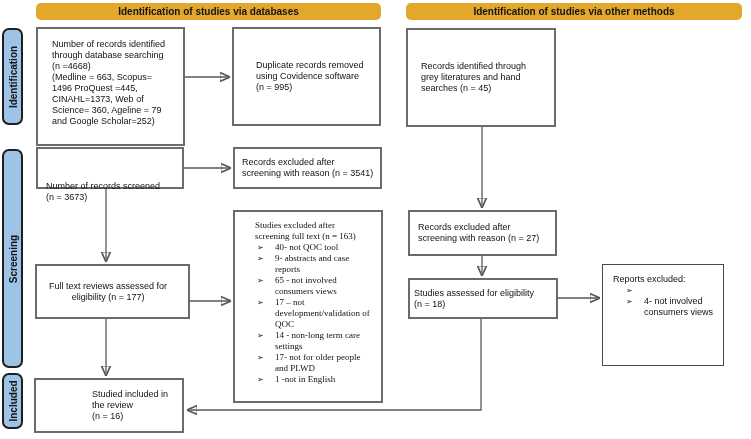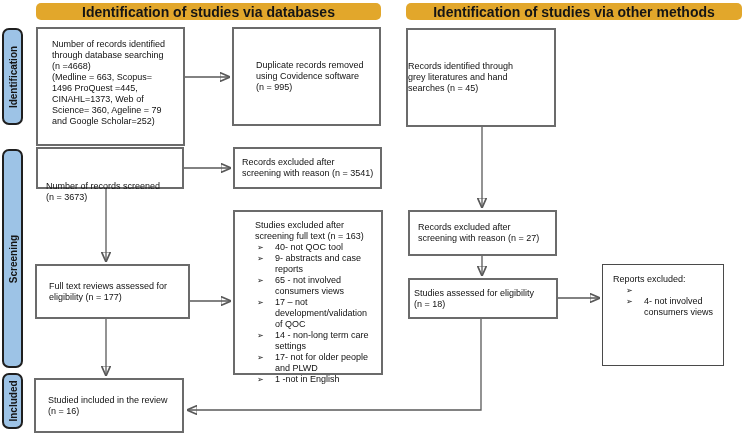--- a/index.html
+++ b/index.html
@@ -14,21 +14,21 @@
   }
   
   .header-bar {
     position: absolute;
     height: 17px;
     background: #E2A72B;
     border-radius: 5px;
     display: flex;
     align-items: center;
     justify-content: center;
-    font-size: 14px;
+    font-size: 10px;
     font-weight: bold;
     color: #151515;
   }
   #header-left  { left: 36px;  top: 3px; width: 345px; }
   #header-right { left: 406px; top: 3px; width: 336px; }
 
   
   .stage-tab {
     position: absolute;
     left: 2px;
@@ -63,37 +63,37 @@
     display: flex;
     align-items: center;
   }
   .box .box-text { white-space: pre-line; }
 
   #box-a { left: 36px;  top: 27px;  width: 149px; height: 119px; align-items: flex-start; }
   #box-a .box-text { padding: 10px 6px 0 14px; }
   #box-e { left: 232px; top: 27px;  width: 149px; height: 99px; }
   #box-e .box-text { padding-left: 22px; }
   #box-h { left: 406px; top: 28px;  width: 150px; height: 99px; }
-  #box-h .box-text { }
+  #box-h .box-text { padding-left: 13px; }
   #box-b { left: 36px;  top: 147px; width: 148px; height: 42px; }
   #box-b .box-text { padding-left: 8px; margin-top: 48px; }
   #box-f { left: 233px; top: 147px; width: 149px; height: 42px; }
   #box-f .box-text { padding-left: 7px; }
   #box-c { left: 35px;  top: 264px; width: 155px; height: 55px; }
-  #box-c .box-text { padding-left: 12px; }
+  #box-c .box-text { padding-left: 12px; text-align: center; }
   #box-i { left: 408px; top: 210px; width: 149px; height: 46px; }
   #box-i .box-text { padding-left: 8px; }
   #box-j { left: 408px; top: 278px; width: 150px; height: 41px; }
   #box-j .box-text { padding-left: 4px; }
   #box-d { left: 34px;  top: 378px; width: 150px; height: 55px; }
-  #box-d .box-text { padding-left: 12px; }
+  #box-d .box-text { padding-left: 12px; margin-left: 44px; }
 
   
   .list-box { display: block; }
-  #box-g { left: 233px; top: 210px; width: 150px; height: 165px; padding: 8px 6px 12px 20px; }
+  #box-g { left: 233px; top: 210px; width: 150px; height: 193px; padding: 8px 6px 12px 20px; font-family: Liberation Serif, serif; }
   #box-k { left: 602px; top: 264px; width: 122px; height: 102px; padding: 9px 6px 0 10px; border-width: 1.5px; border-color: #4a4a4a; }
   .list-title { white-space: pre-line; }
   .excl-list { margin: 0; padding: 0; list-style: none; }
   .excl-list li { display: flex; padding-left: 2px; }
   #box-k .excl-list li { padding-left: 13px; }
   .excl-list .marker { flex: none; width: 18px; font-size: 8px; }
   .excl-list .item-text { flex: 1; overflow-wrap: break-word; word-break: break-word; }
 
   
   #arrows {

